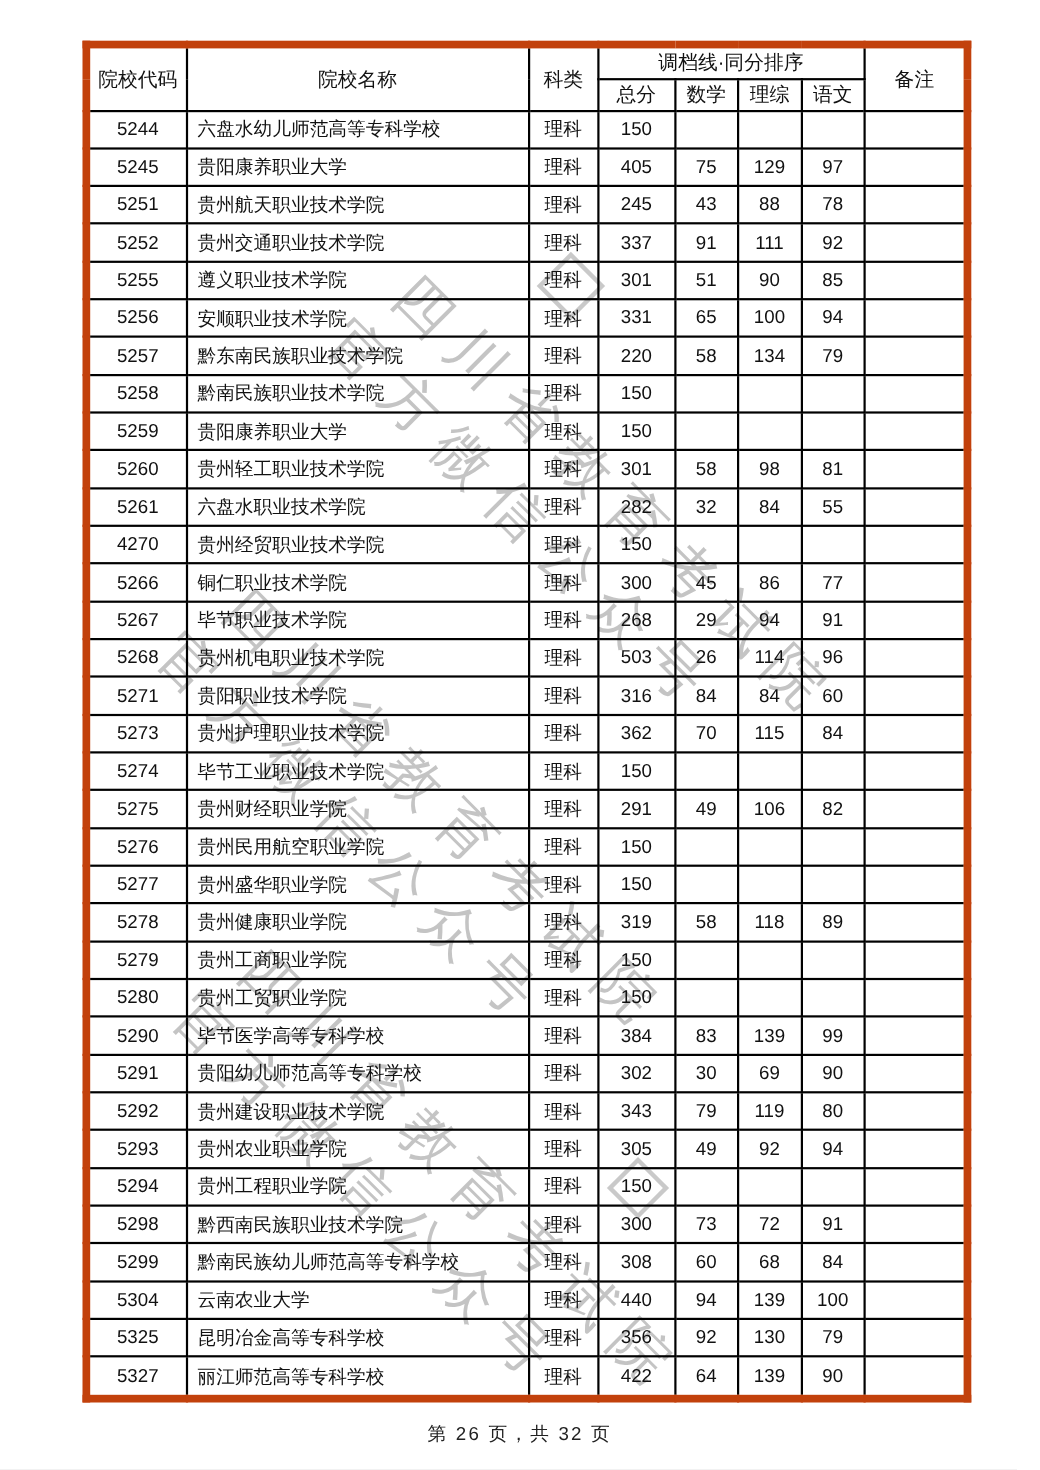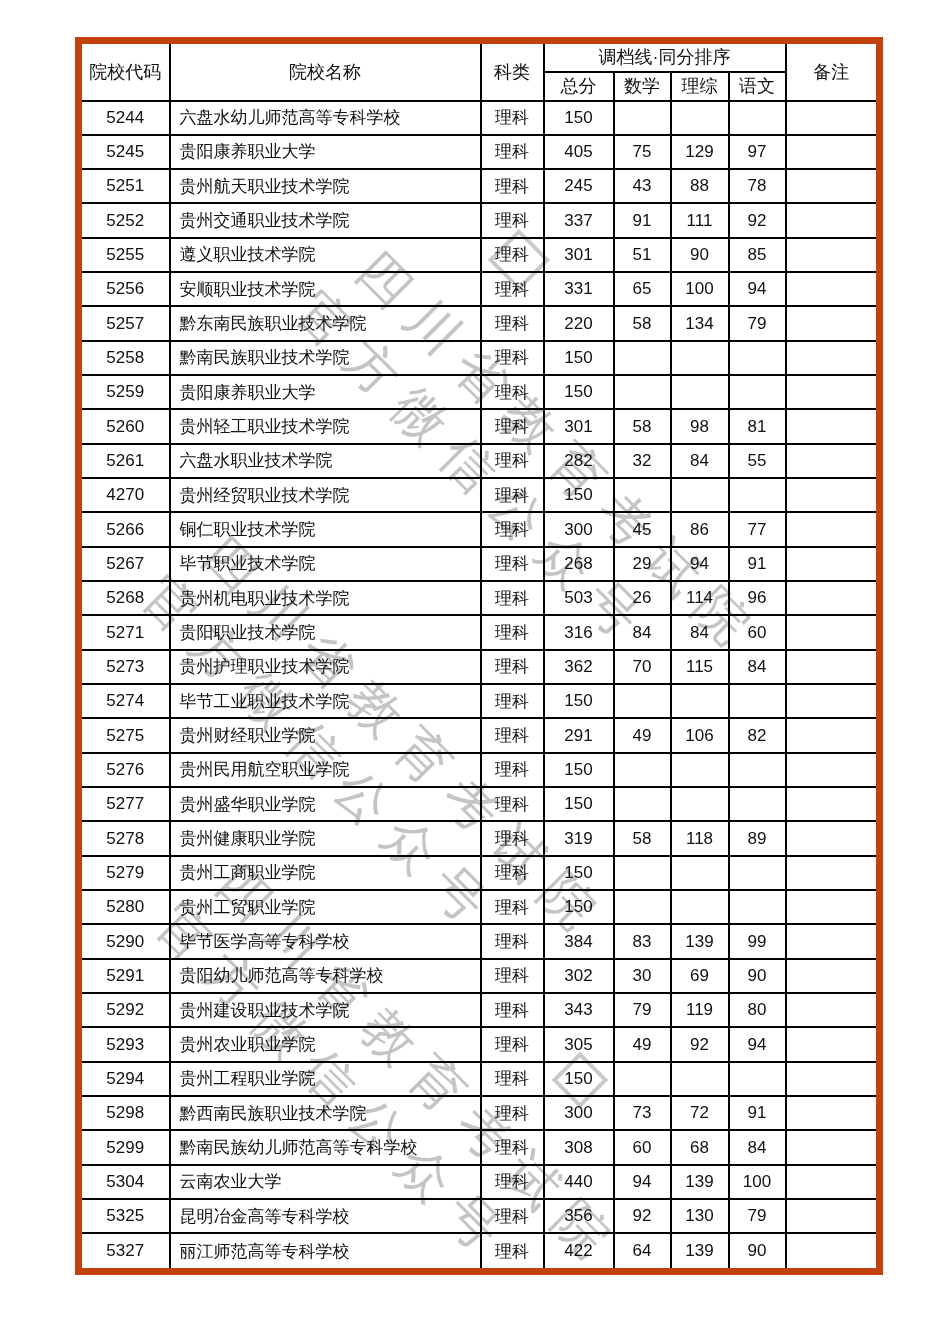--- a/index.html
+++ b/index.html
@@ -470,14 +470,15 @@
           <td>理科</td>
           <td>422</td>
           <td>64</td>
           <td>139</td>
           <td>90</td>
           <td></td>
         </tr>
       </tbody>
   </table>
 
+  <div class="footer">第 26 页，共 32 页</div>
 
 </div>
 
 </body></html>

